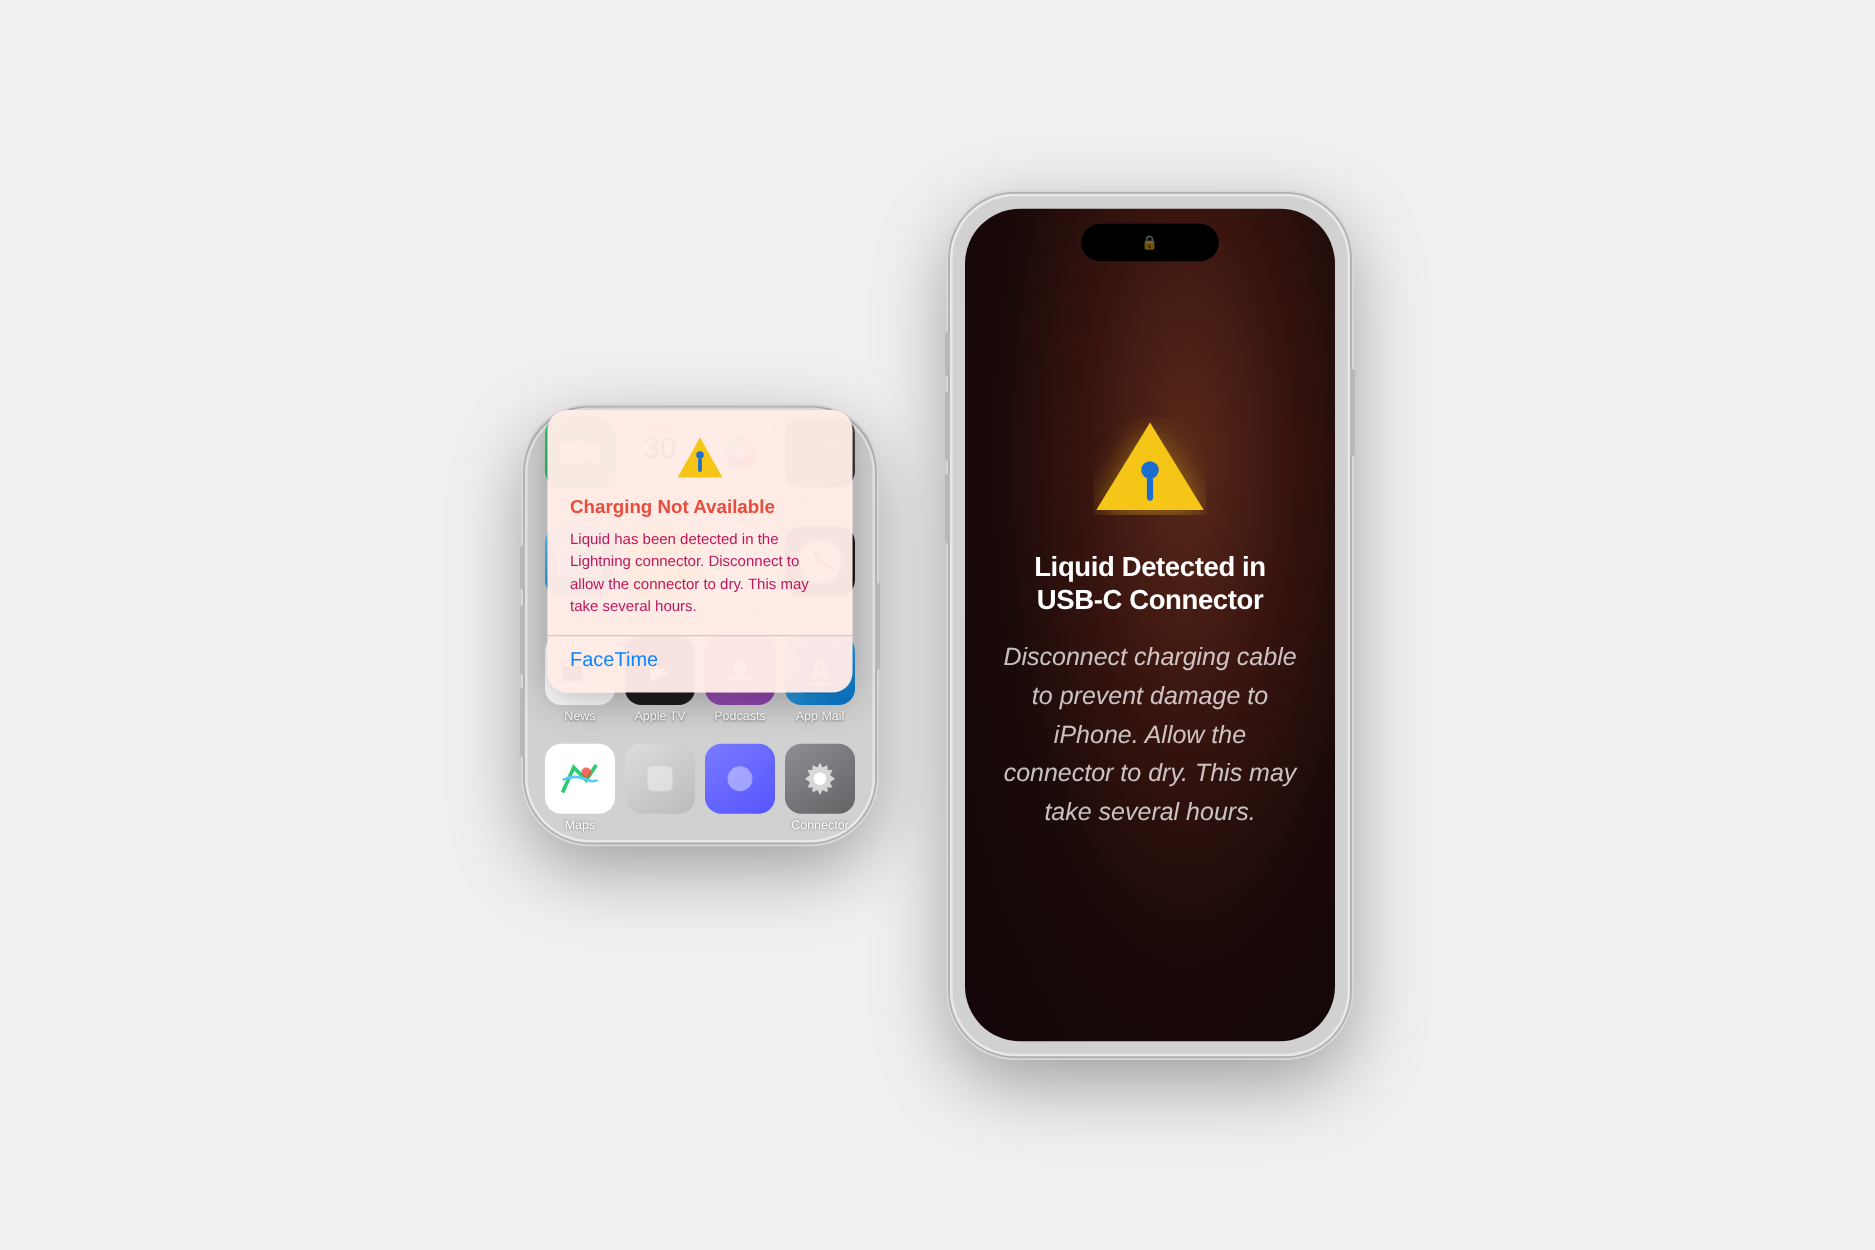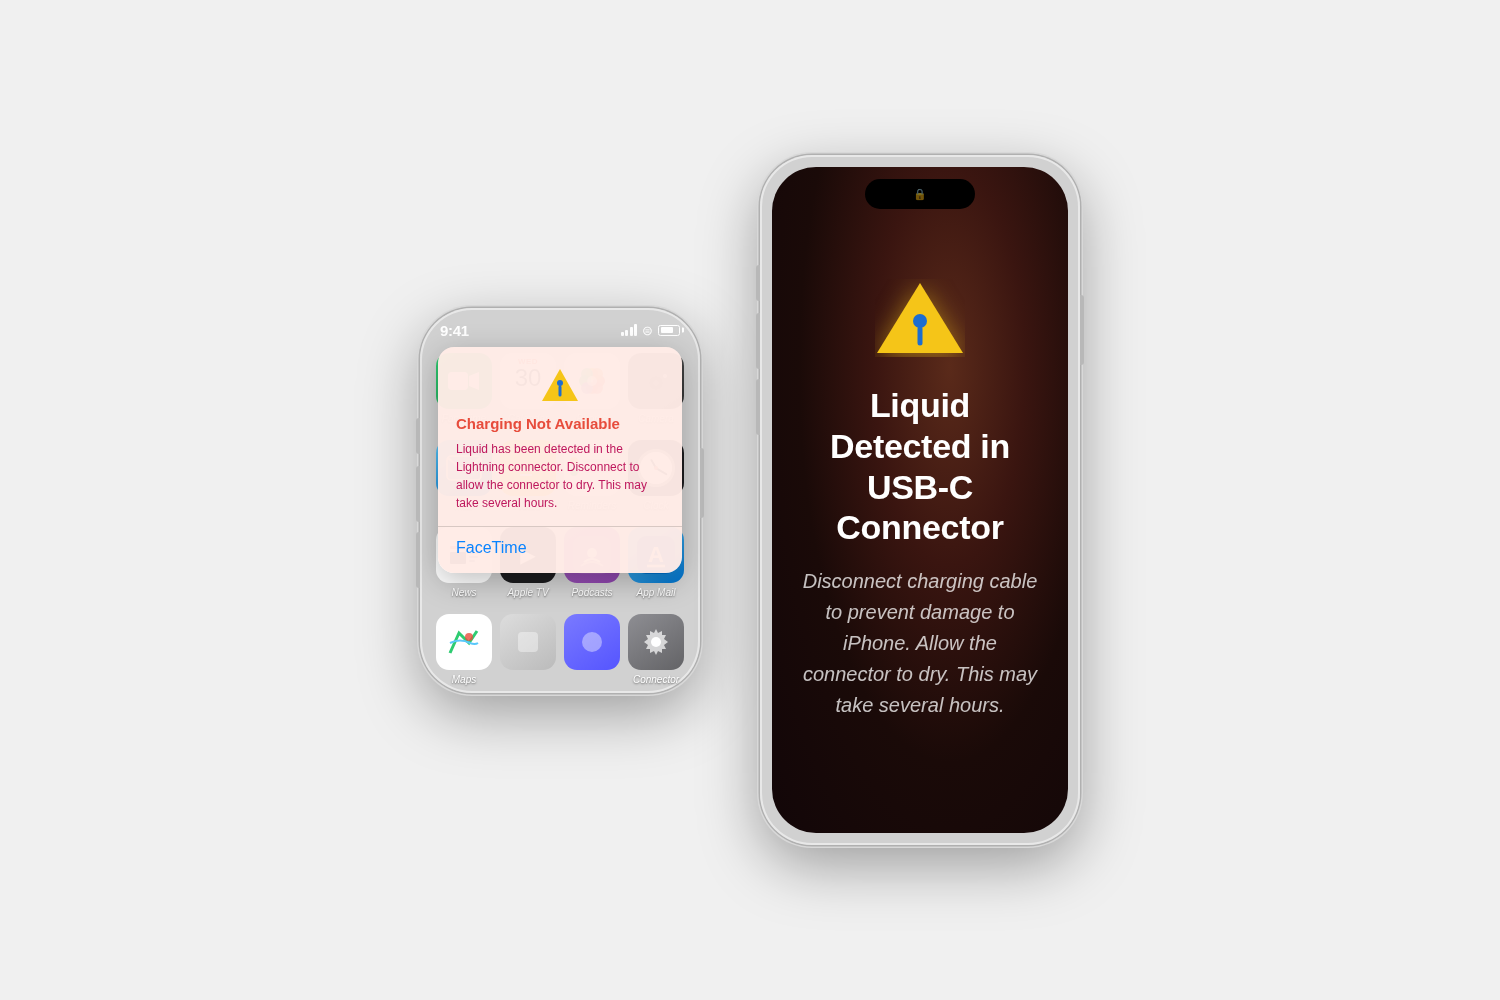--- a/index.html
+++ b/index.html
@@ -147,21 +147,20 @@
       overflow: hidden;
       position: relative;
     }
 
     .app-label {
       color: #fff;
       font-size: 10px;
       font-weight: 400;
       text-shadow: 0 0.5px 2px rgba(0,0,0,0.5);
       text-align: center;
-      font-style: italic;
     }
 
     
     .icon-facetime { background: linear-gradient(145deg, #2ecc71, #27ae60); }
     .icon-calendar { background: #fff; }
     .icon-photos { background: #fff; }
     .icon-camera { background: linear-gradient(145deg, #555, #333); }
     .icon-mail { background: linear-gradient(145deg, #5ac8fa, #0070c9); }
     .icon-notes { background: linear-gradient(145deg, #ffd60a, #ffb800); }
     .icon-reminders { background: #fff; }
@@ -306,21 +305,21 @@
       flex-direction: column;
       align-items: center;
       justify-content: center;
       height: 100%;
       padding: 40px 28px;
       text-align: center;
     }
 
     .lock-title {
       color: #ffffff;
-      font-size: 34px;
+      font-size: 22px;
       font-weight: 600;
       line-height: 1.2;
       margin-bottom: 18px;
       letter-spacing: -0.3px;
     }
 
     .lock-body {
       color: rgba(255,255,255,0.75);
       font-size: 20px;
       line-height: 1.55;
@@ -375,35 +374,20 @@
 
     <div class="side-button-left1"></div>
     <div class="side-button-left2"></div>
     <div class="side-button-left3"></div>
     <div class="side-button-right"></div>
 
     <div class="phone-screen">
 
       <div class="dynamic-island"></div>
 
-      <div class="status-bar">
-        <span class="status-time">9:41</span>
-        <div class="status-icons">
-          <div class="signal-bars">
-            <div class="signal-bar" style="height:4px;"></div>
-            <div class="signal-bar" style="height:6px;"></div>
-            <div class="signal-bar" style="height:9px;"></div>
-            <div class="signal-bar" style="height:12px;"></div>
-          </div>
-          <span class="wifi-icon">⊜</span>
-          <div class="battery-icon">
-            <div class="battery-fill"></div>
-          </div>
-        </div>
-      </div>
 
       <div class="app-grid">
 
         <div class="app-item">
           <div class="app-icon icon-facetime">
             <svg width="32" height="22" viewBox="0 0 32 22" fill="none">
               <rect x="0" y="2" width="20" height="18" rx="4" fill="white"></rect>
               <polygon points="21,6 31,2 31,20 21,16" fill="white"></polygon>
             </svg>
           </div>

